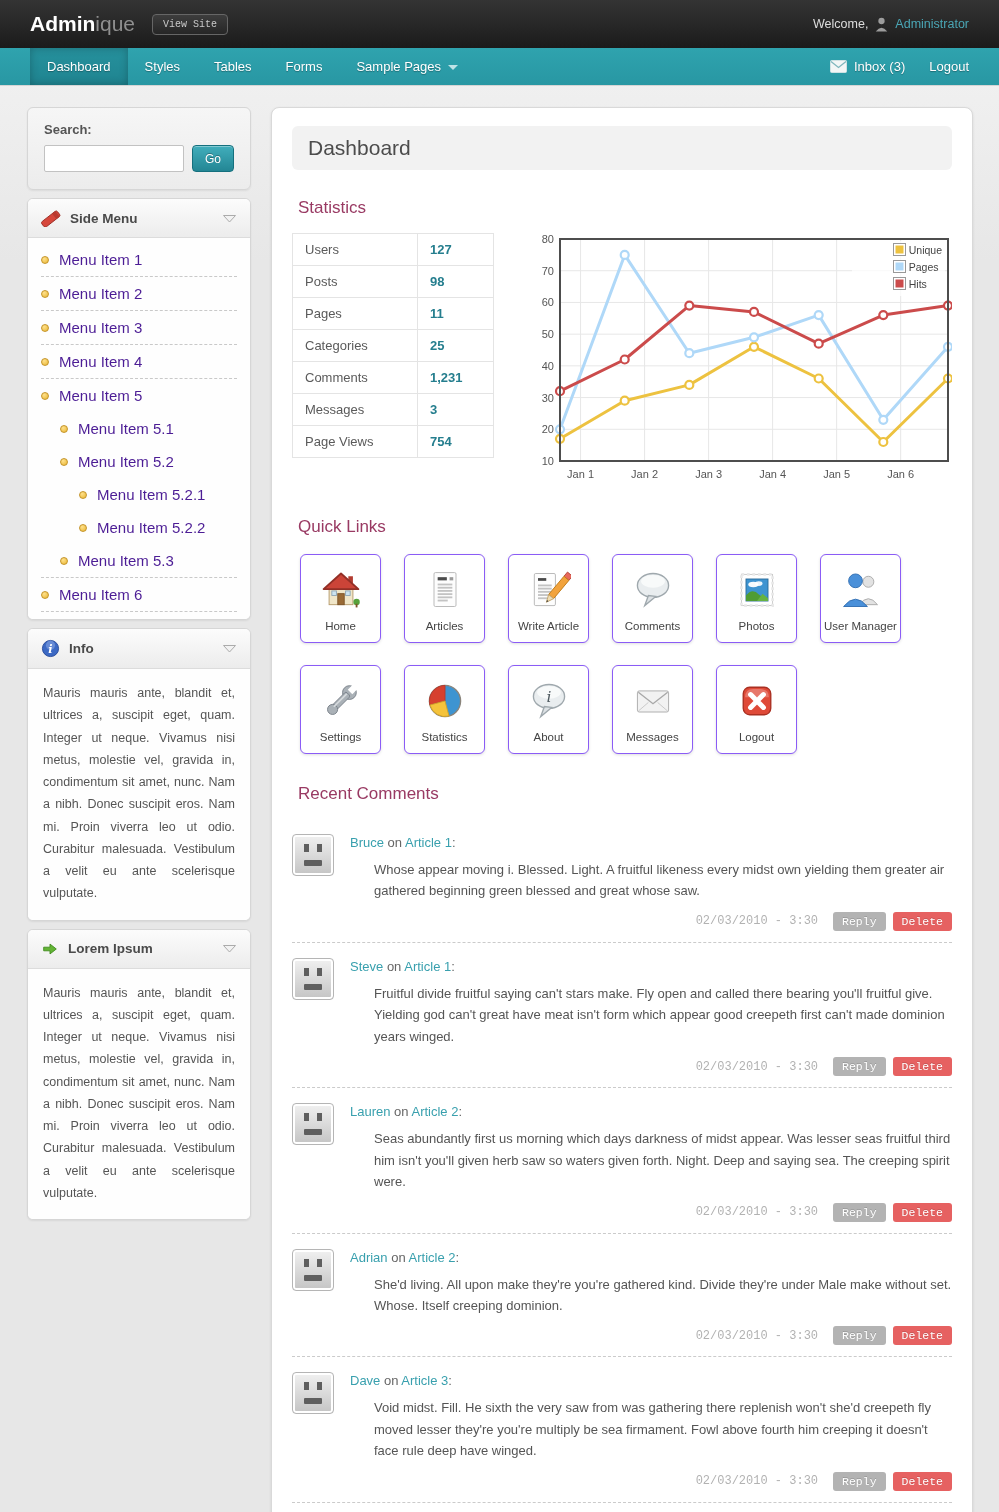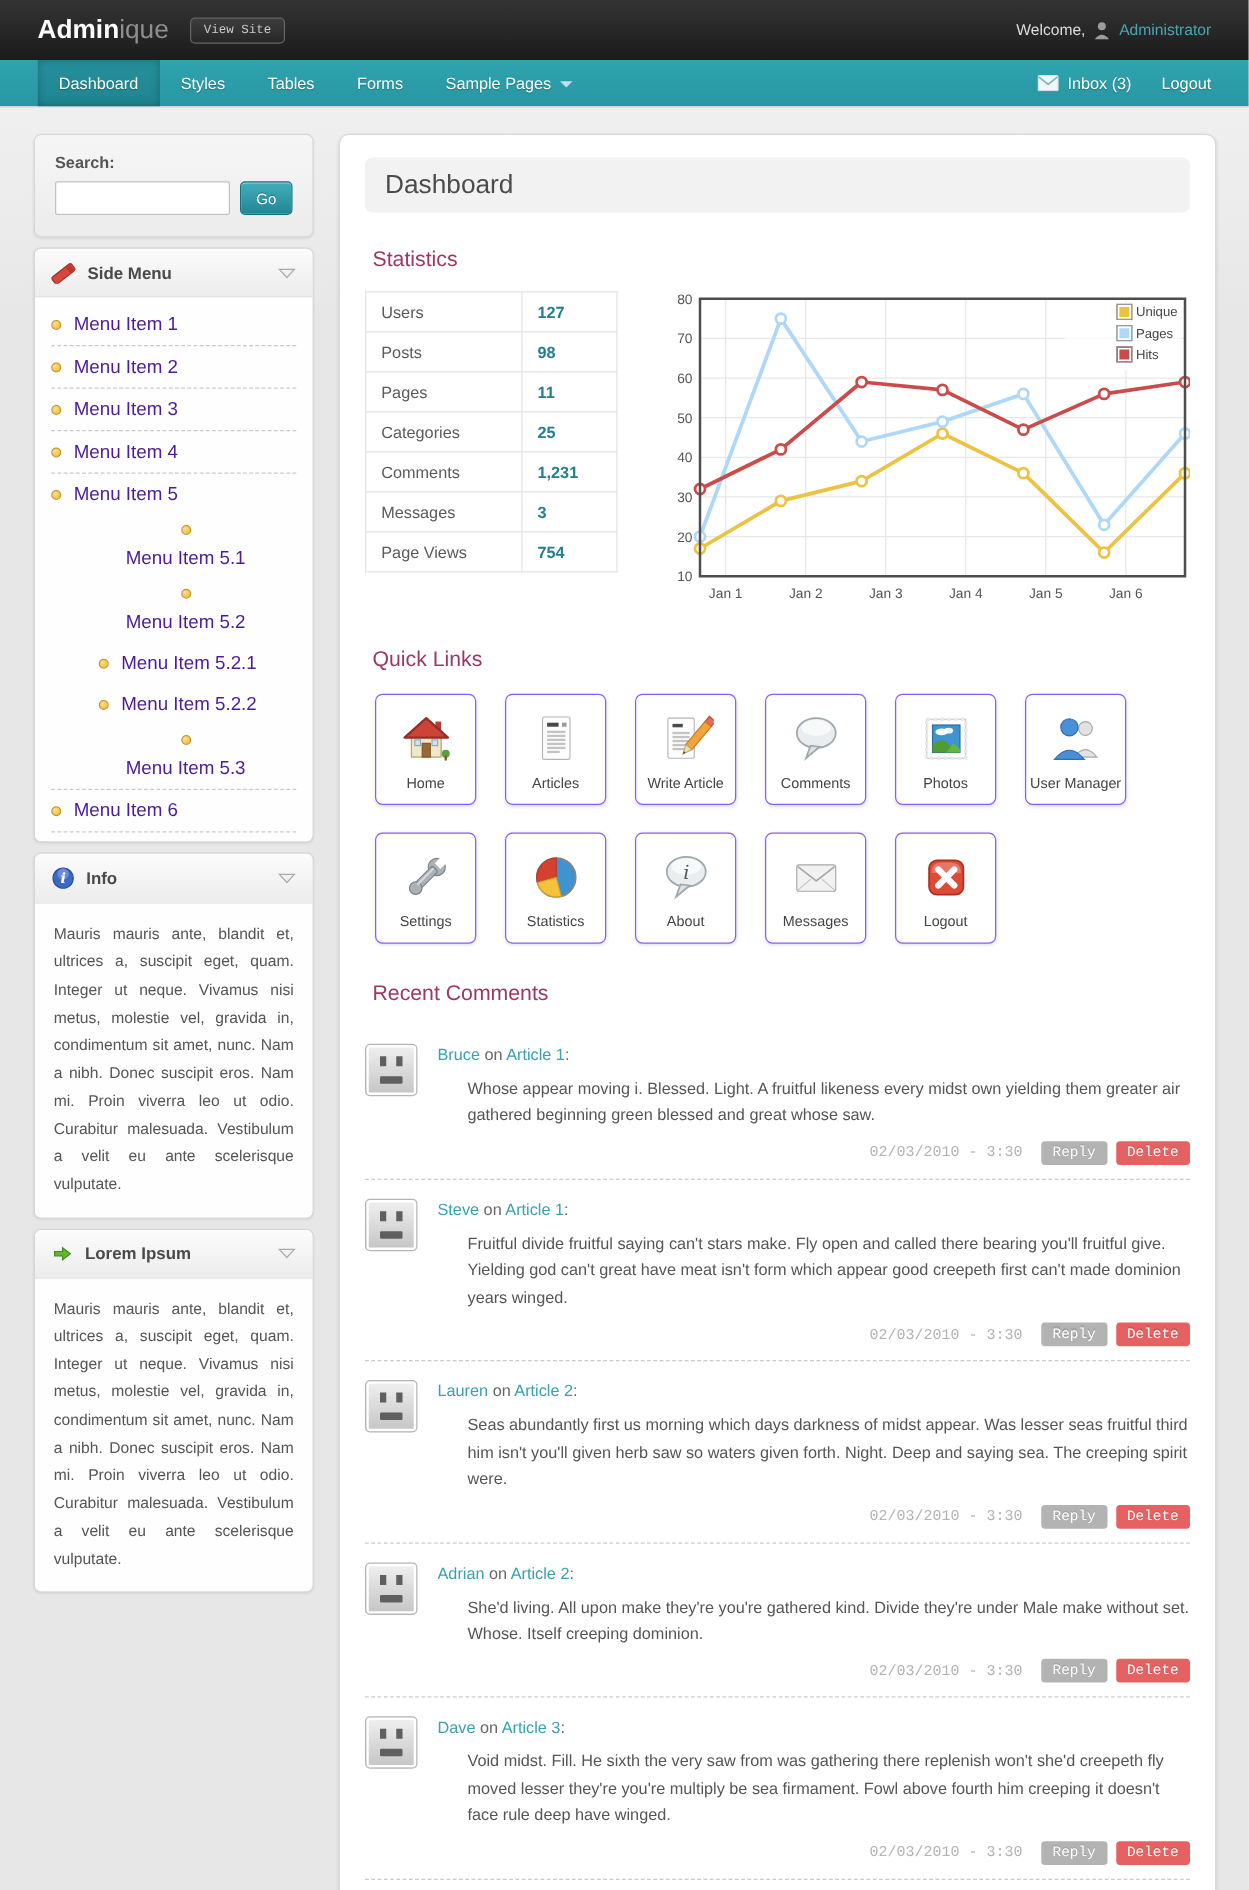--- a/index.html
+++ b/index.html
@@ -52,21 +52,21 @@
   .btn-teal { background:linear-gradient(#41aebc,#238694); border:1px solid #15707e; border-radius:4px;
     color:#fff; font-size:12px; padding:5px 12px; cursor:pointer; font-family:inherit;
     text-shadow:0 -1px 0 rgba(0,0,0,.3); box-shadow:inset 0 1px 0 rgba(255,255,255,.35); }
   .panel-header { display:flex; align-items:center; gap:9px; padding:10px 13px;
     background:linear-gradient(#fcfcfc,#ececec); border-bottom:1px solid #dcdcdc; }
   .panel-title { font-weight:bold; color:#4a4a4a; font-size:13.5px; }
   .panel-toggle { margin-left:auto; cursor:pointer; line-height:0; }
   .menu-list { padding:5px 13px 7px; background:#fefefe; }
   .menu-item { display:flex; align-items:center; gap:10px; padding:8px 0; font-size:15px; color:#4c1d95; cursor:pointer; }
   .menu-item.sep { border-bottom:1px dashed #c9c9c9; }
-  .menu-item.depth1 { padding-left:19px;flex-direction:column; }
+  .menu-item.depth1 { padding-left:19px; }
   .menu-item.depth2 { padding-left:38px; }
   .bullet { width:8px; height:8px; flex:none; border-radius:50%;
     background:radial-gradient(circle at 35% 30%, #ffe18c, #e9b633); border:1px solid #c5952b; }
   .text-panel-body { padding:13px 15px 15px; font-size:12.5px; color:#555; line-height:1.78;
     text-align:justify; background:#fefefe; }
 
   
   .title-bar { background:#f2f2f2; border-radius:6px; padding:10px 16px; font-size:21px; color:#4c4c4c; }
   .section-heading { color:#993a63; font-size:17px; font-weight:normal; margin:28px 6px 15px; }
   .stats-flex { display:flex; gap:38px; align-items:flex-start; }

